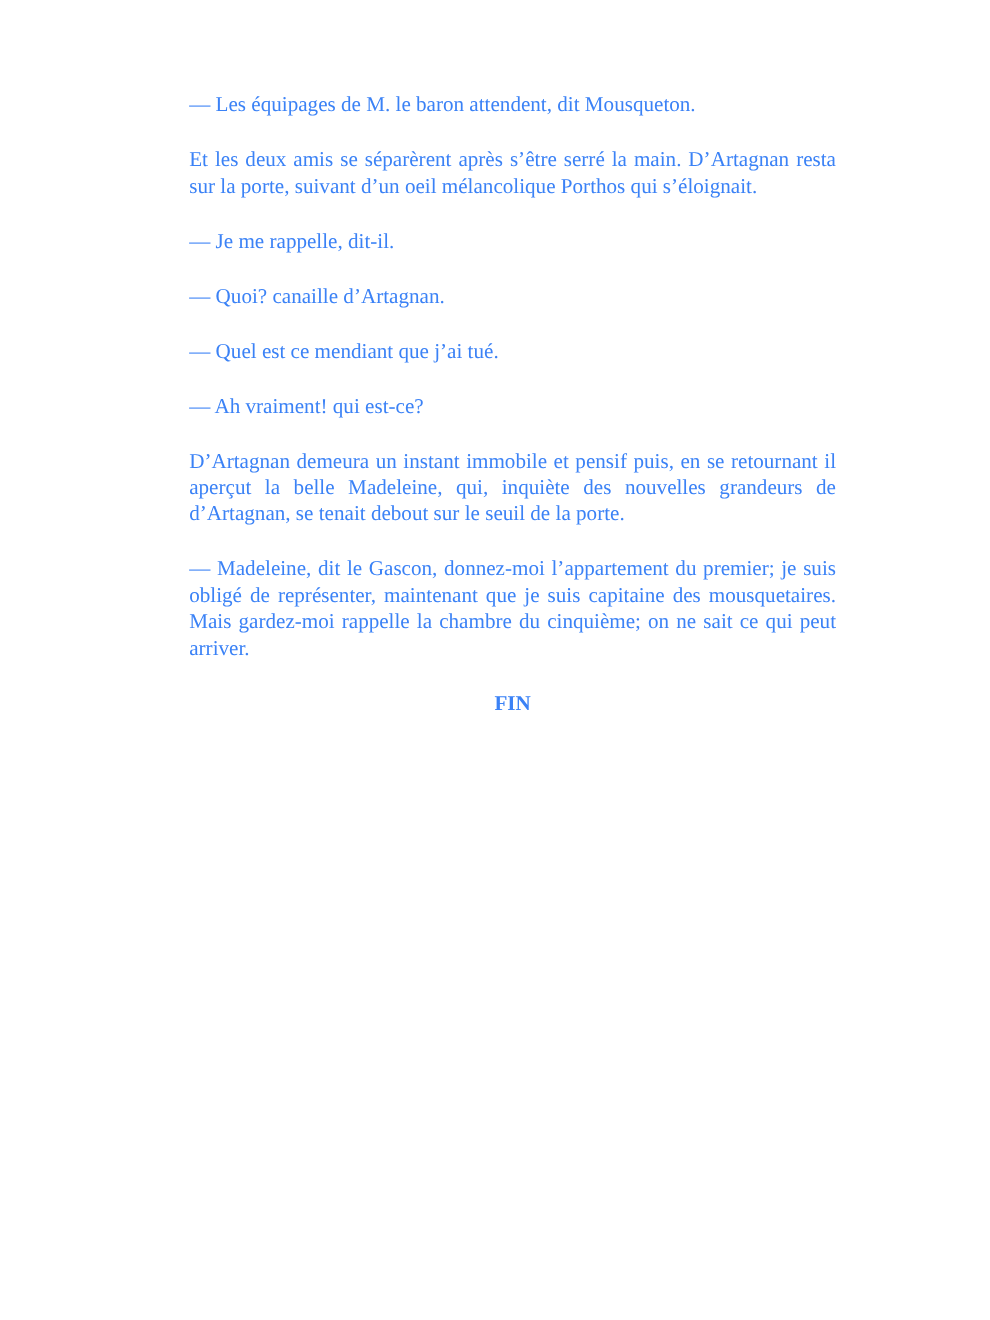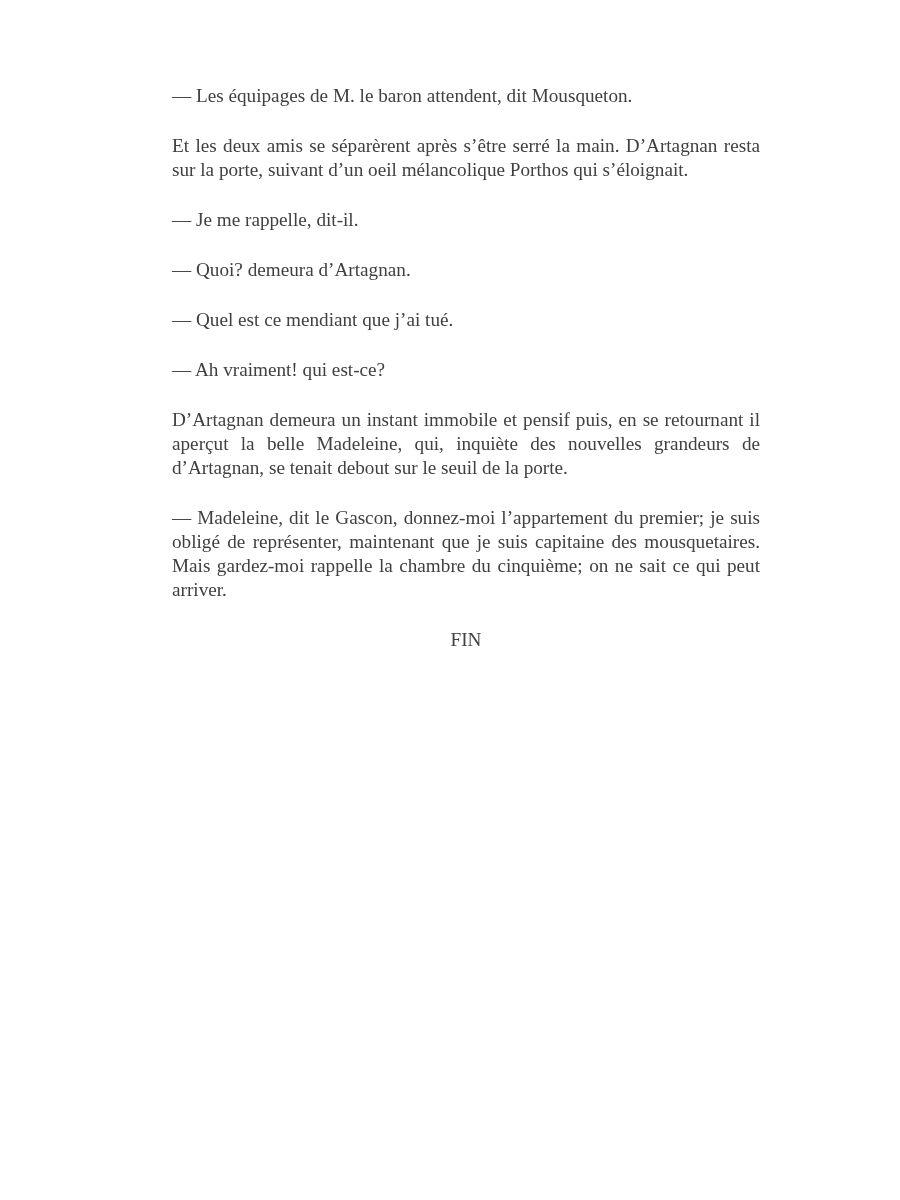--- a/index.html
+++ b/index.html
@@ -14,41 +14,42 @@
       overflow: hidden;
     }
     .page {
       position: absolute;
       left: 172px;
       top: 84px;
       width: 588px;
       font-family: "Liberation Serif", "DejaVu Serif", serif;
       font-size: 19.2px;
       line-height: 24px;
-      color: #404040;
+      color: #3b82f6;
     }
     .para {
       margin: 0 0 26px 0;
       text-align: justify;
       text-justify: inter-word;
     }
     .para.dialogue {
       text-align: left;
     }
     .end-mark {
       text-align: center;
       margin-top: 8px;
+      font-weight: bold;
     }
   </style>
 </head>
 <body>
 
 <div class="page">
   <p class="para dialogue">— Les équipages de M. le baron attendent, dit Mousqueton.</p>
   <p class="para">Et les deux amis se séparèrent après s’être serré la main. D’Artagnan resta sur la porte, suivant d’un oeil mélancolique Porthos qui s’éloignait.</p>
   <p class="para dialogue">— Je me rappelle, dit-il.</p>
-  <p class="para dialogue">— Quoi? demeura d’Artagnan.</p>
+  <p class="para dialogue">— Quoi? canaille d’Artagnan.</p>
   <p class="para dialogue">— Quel est ce mendiant que j’ai tué.</p>
   <p class="para dialogue">— Ah vraiment! qui est-ce?</p>
   <p class="para">D’Artagnan demeura un instant immobile et pensif puis, en se retournant il aperçut la belle Madeleine, qui, inquiète des nouvelles grandeurs de d’Artagnan, se tenait debout sur le seuil de la porte.</p>
   <p class="para">— Madeleine, dit le Gascon, donnez-moi l’appartement du premier; je suis obligé de représenter, maintenant que je suis capitaine des mousquetaires. Mais gardez-moi rappelle la chambre du cinquième; on ne sait ce qui peut arriver.</p>
   <div class="end-mark">FIN</div>
 </div>
 
 </body></html>

